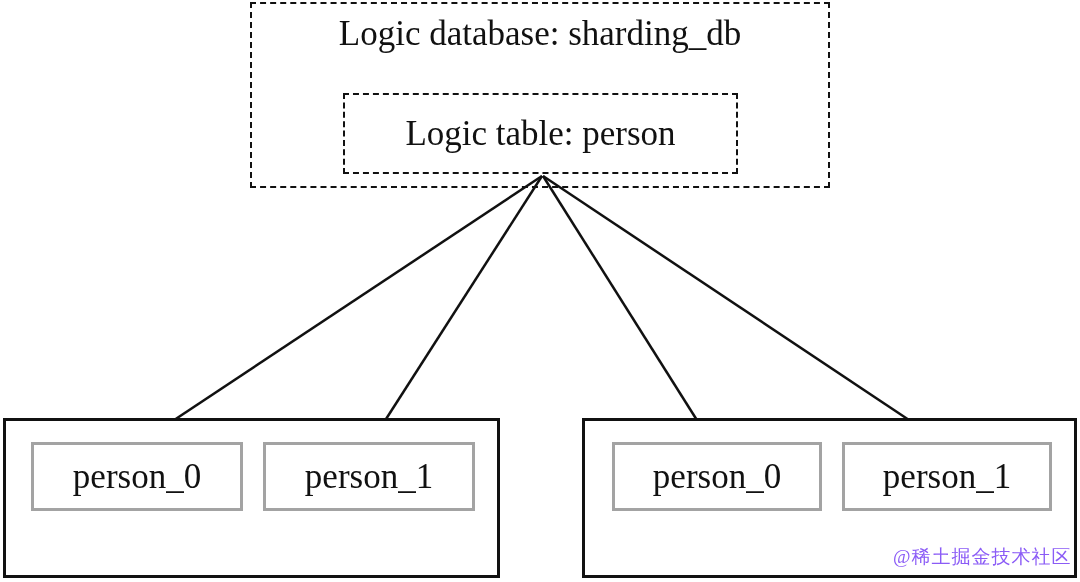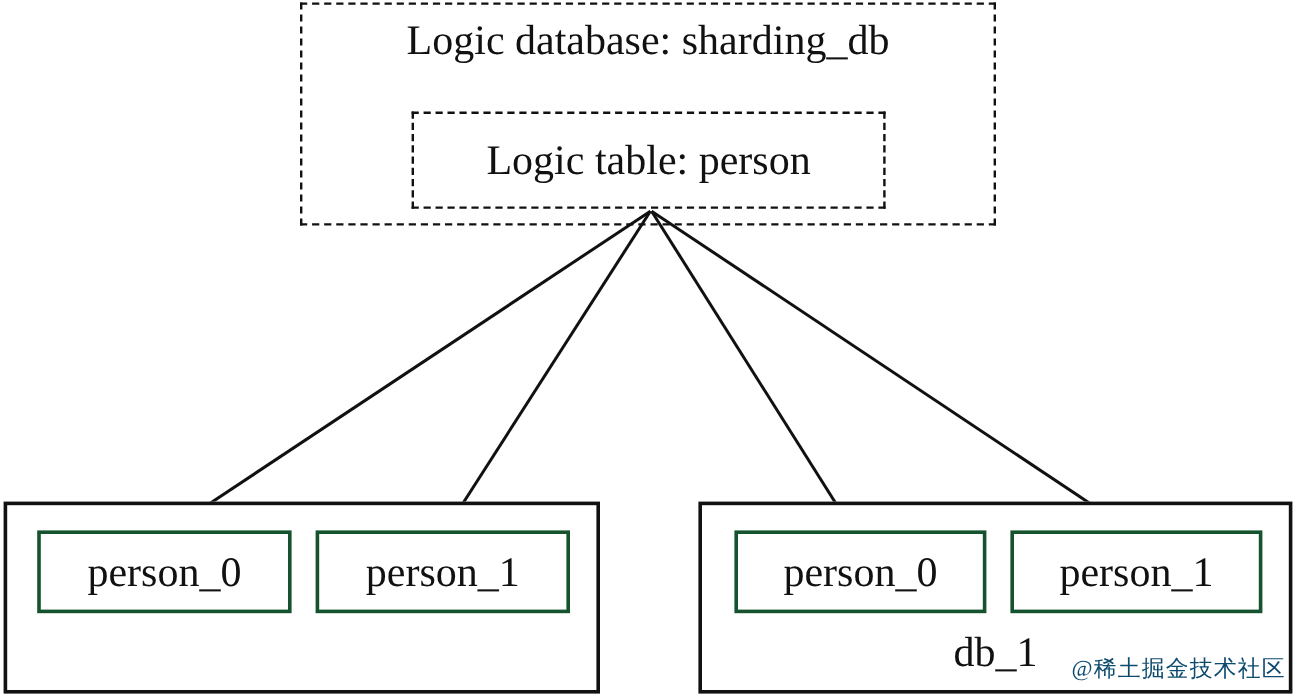--- a/index.html
+++ b/index.html
@@ -31,40 +31,40 @@
   .solid-box{
     position:absolute;
     border:3px solid #111111;
     box-sizing:border-box;
     background:#ffffff;
   }
   #db0-box{left:3px;top:418px;width:497px;height:160px;}
   #db1-box{left:582px;top:418px;width:495px;height:160px;}
   .table-box{
     position:absolute;
-    border:3px solid #14532d;
+    border:3px solid #a3a3a3;
     box-sizing:border-box;
     height:69px;top:442px;
     display:flex;align-items:center;justify-content:center;
     font-size:35px;white-space:nowrap;
     background:#ffffff;
   }
   #db0-t0{left:31px;width:212px;}
   #db0-t1{left:263px;width:212px;}
   #db1-t0{left:612px;width:210px;}
   #db1-t1{left:842px;width:210px;}
   .db-label{
     position:absolute;top:524px;
     text-align:center;font-size:35px;white-space:nowrap;
   }
   #db0-label{left:3px;width:497px;}
   #db1-label{left:582px;width:495px;}
   #watermark{
     position:absolute;left:893px;top:544px;
-    font-size:19px;color:#0c4a6e;letter-spacing:1px;white-space:nowrap;
+    font-size:19px;color:#8b5cf6;letter-spacing:1px;white-space:nowrap;
   }
 </style>
 </head>
 <body>
 
 <div id="canvas">
 
   <svg id="fan-lines" viewBox="0 0 1080 582" xmlns="http://www.w3.org/2000/svg">
     <line x1="542" y1="176" x2="138" y2="444" stroke="#111111" stroke-width="2.5"></line>
     <line x1="542" y1="176" x2="370" y2="444" stroke="#111111" stroke-width="2.5"></line>
@@ -87,17 +87,16 @@
     <span>person_1</span>
   </div>
 
   <div id="db1-box" class="solid-box"></div>
   <div id="db1-t0" class="table-box">
     <span>person_0</span>
   </div>
   <div id="db1-t1" class="table-box">
     <span>person_1</span>
   </div>
-  <div id="db1-label" class="db-label">db_1</div>
 
   <div id="watermark">@稀土掘金技术社区</div>
 
 </div>
 
 </body></html>

